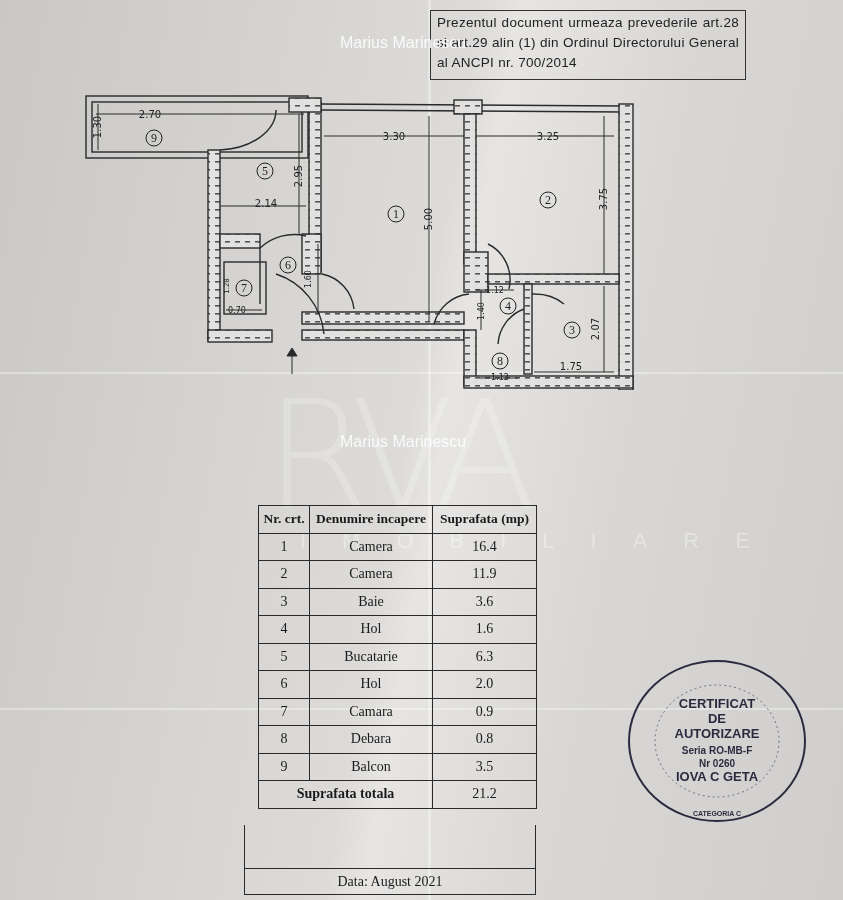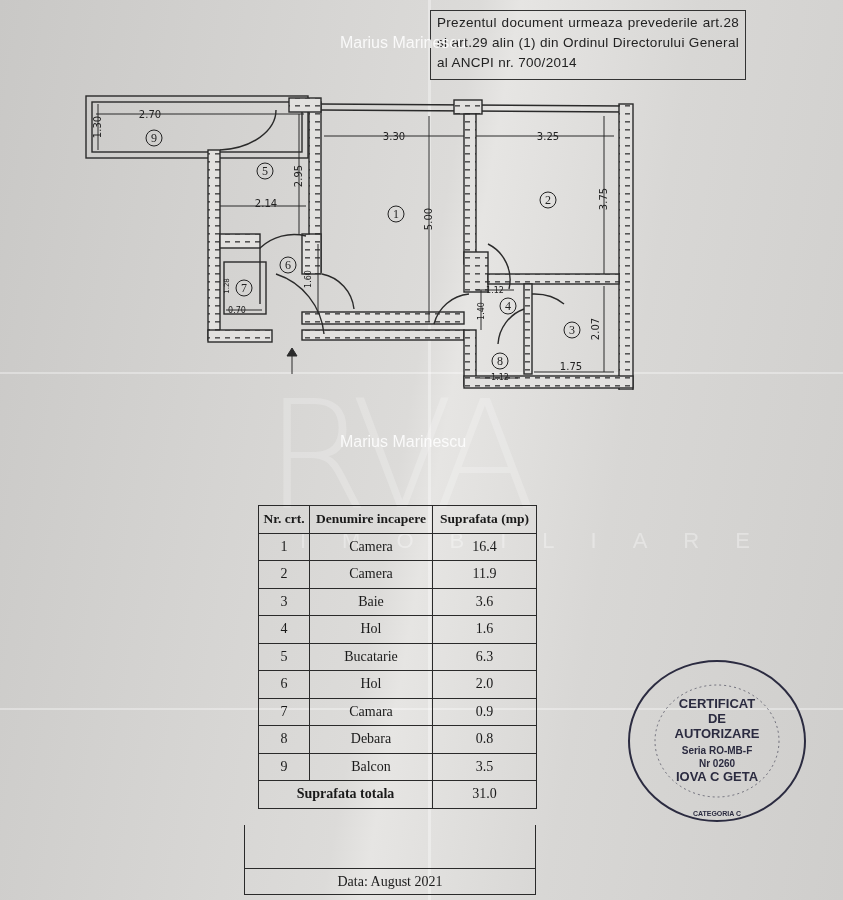--- a/index.html
+++ b/index.html
@@ -224,21 +224,21 @@
     <td>Debara</td>
     <td>0.8</td>
   </tr>
   <tr>
     <td>9</td>
     <td>Balcon</td>
     <td>3.5</td>
   </tr>
   <tr>
     <td colspan="2" class="bold">Suprafata totala</td>
-    <td>31.0</td>
+    <td>21.2</td>
   </tr>
 </tbody>
   </table>
 
 <div class="footer-box" style="top:825px; height:44px; padding-top:6px; line-height:17px;">
 </div>
 <div class="footer-box" style="top:869px; height:26px; line-height:26px;">
   <div>Data: August 2021</div>
 </div>
 

